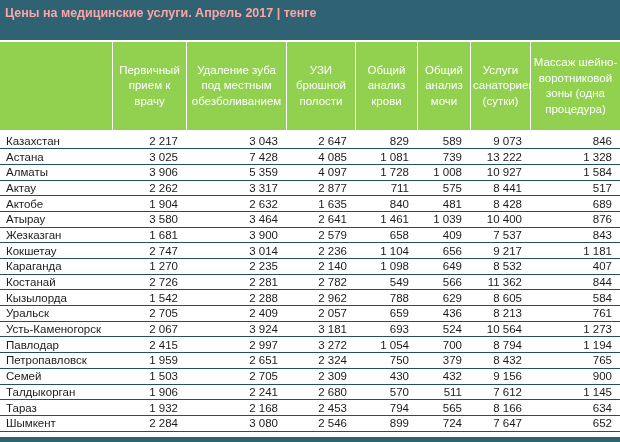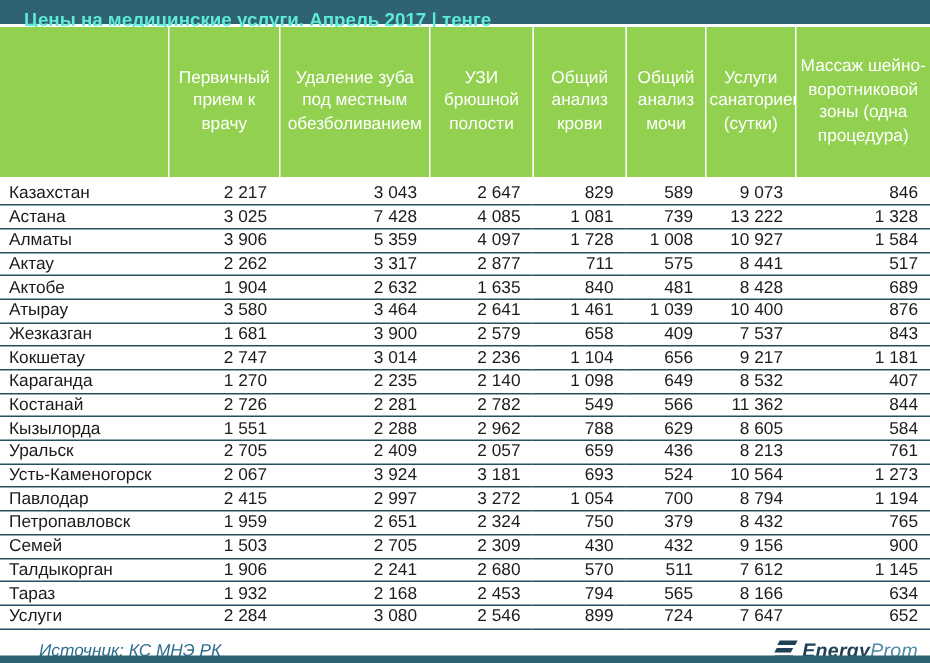--- a/index.html
+++ b/index.html
@@ -9,35 +9,35 @@
     -webkit-font-smoothing: antialiased;
   }
   .page {
     position: relative;
     width: 620px;
     height: 442px;
     background: #ffffff;
     overflow: hidden;
   }
   .title-bar {
-    height: 16px;
+    height: 40px;
     line-height: 26px;
     background: var(--teal, #2f6273);
-    color: #5eead4;
+    color: #fca5a5;
     font-size: 12.5px;
     font-weight: bold;
-    padding: 0 16px;
+    padding: 0 5px;
     white-space: nowrap;
   }
   .gap2 { height: 2px; background: #ffffff; }
   .gap3 { height: 3px; background: #ffffff; }
   .thead {
     display: grid;
     width: 620px;
-    height: 100px;
+    height: 88px;
   }
   .thead .th {
     background: var(--green, #92d050);
     color: #ffffff;
     font-size: 11.5px;
     line-height: 15.5px;
     text-align: center;
     display: flex;
     flex-direction: column;
     justify-content: center;
@@ -231,21 +231,21 @@
           <td class="num">2 726</td>
           <td class="num">2 281</td>
           <td class="num">2 782</td>
           <td class="num">549</td>
           <td class="num">566</td>
           <td class="num">11 362</td>
           <td class="num">844</td>
         </tr>
         <tr>
           <td class="city">Кызылорда</td>
-          <td class="num">1 551</td>
+          <td class="num">1 542</td>
           <td class="num">2 288</td>
           <td class="num">2 962</td>
           <td class="num">788</td>
           <td class="num">629</td>
           <td class="num">8 605</td>
           <td class="num">584</td>
         </tr>
         <tr>
           <td class="city">Уральск</td>
           <td class="num">2 705</td>
@@ -310,21 +310,21 @@
           <td class="city">Тараз</td>
           <td class="num">1 932</td>
           <td class="num">2 168</td>
           <td class="num">2 453</td>
           <td class="num">794</td>
           <td class="num">565</td>
           <td class="num">8 166</td>
           <td class="num">634</td>
         </tr>
         <tr>
-          <td class="city">Услуги</td>
+          <td class="city">Шымкент</td>
           <td class="num">2 284</td>
           <td class="num">3 080</td>
           <td class="num">2 546</td>
           <td class="num">899</td>
           <td class="num">724</td>
           <td class="num">7 647</td>
           <td class="num">652</td>
         </tr>
       </tbody>
   </table>

